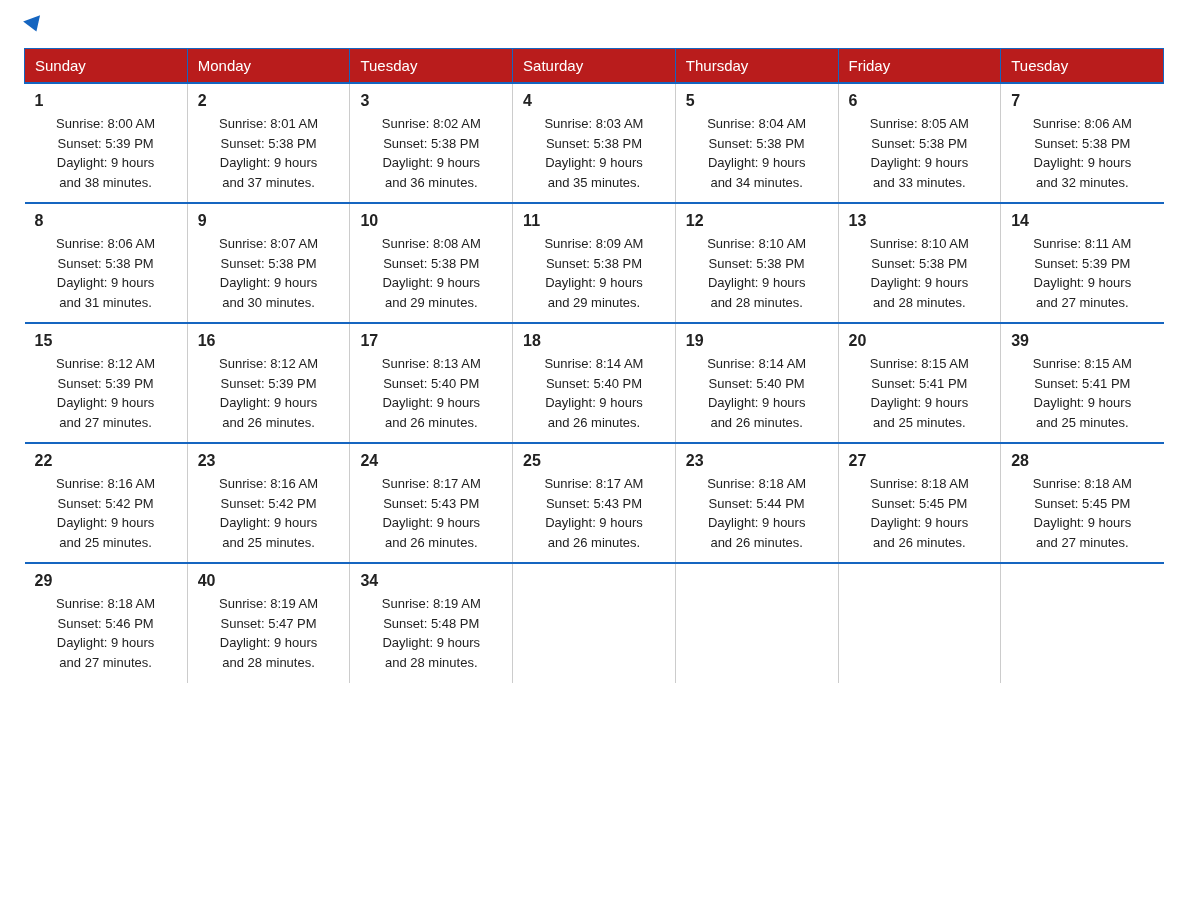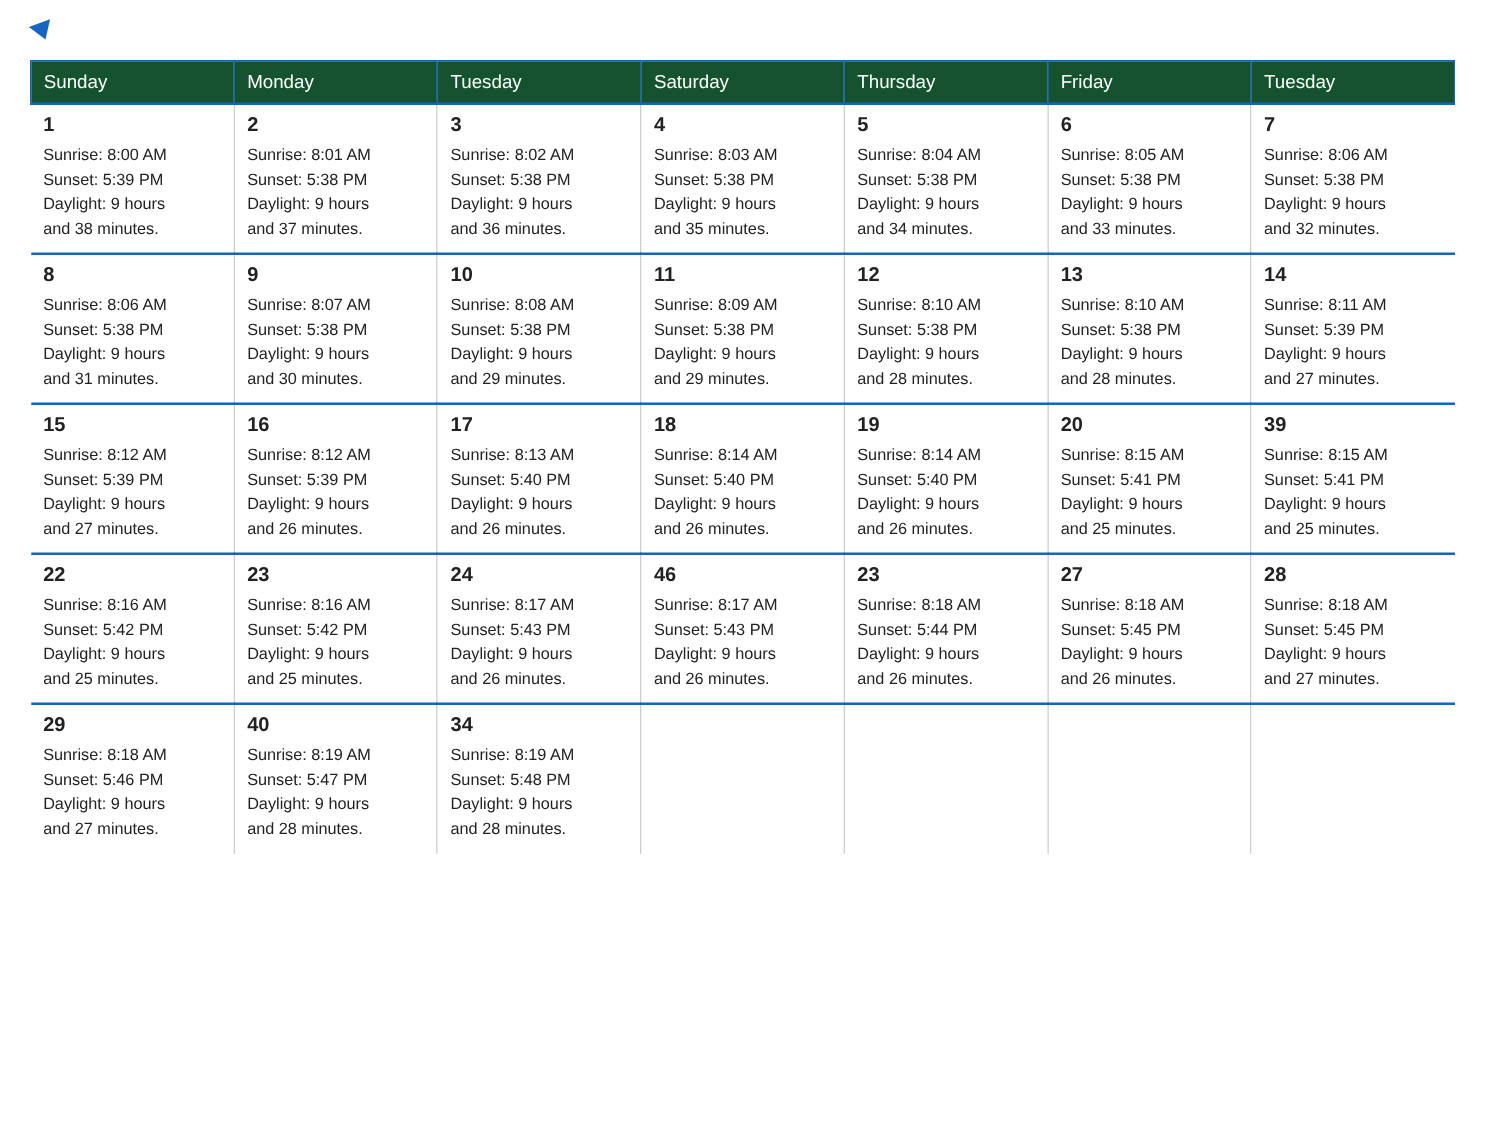--- a/index.html
+++ b/index.html
@@ -44,21 +44,21 @@
       font-size: 20px;
       color: #444;
       margin-top: 4px;
     }
     table {
       width: 100%;
       border-collapse: collapse;
       table-layout: fixed;
     }
     thead tr {
-      background-color: #14532d;
+      background-color: #b91c1c;
     }
     thead th {
       color: #fff;
       font-size: 15px;
       font-weight: normal;
       padding: 8px 10px;
       text-align: left;
       border: 1px solid #1565c0;
     }
     tbody tr {
@@ -79,20 +79,21 @@
     .day-num {
       font-size: 16px;
       font-weight: bold;
       margin-bottom: 4px;
       display: block;
     }
     .day-info {
       font-size: 13px;
       line-height: 1.5;
       color: #222;
+      text-align: center;
     }
   </style>
 </head>
 <body>
 
 <div class="header">
   <div class="logo">
     <div style="display:flex; align-items:center;">
       <span class="logo-general"></span>
       <span style="display:inline-block; width:0; height:0; border-left:9px solid transparent; border-right:9px solid transparent; border-top:14px solid #1565c0; margin-left:1px; transform:rotate(-20deg); position:relative; top:-6px;"></span>
@@ -215,21 +216,21 @@
         </td>
         <td>
           <span class="day-num">23</span>
           <div class="day-info">Sunrise: 8:16 AM<br>Sunset: 5:42 PM<br>Daylight: 9 hours<br>and 25 minutes.</div>
         </td>
         <td>
           <span class="day-num">24</span>
           <div class="day-info">Sunrise: 8:17 AM<br>Sunset: 5:43 PM<br>Daylight: 9 hours<br>and 26 minutes.</div>
         </td>
         <td>
-          <span class="day-num">46</span>
+          <span class="day-num">25</span>
           <div class="day-info">Sunrise: 8:17 AM<br>Sunset: 5:43 PM<br>Daylight: 9 hours<br>and 26 minutes.</div>
         </td>
         <td>
           <span class="day-num">23</span>
           <div class="day-info">Sunrise: 8:18 AM<br>Sunset: 5:44 PM<br>Daylight: 9 hours<br>and 26 minutes.</div>
         </td>
         <td>
           <span class="day-num">27</span>
           <div class="day-info">Sunrise: 8:18 AM<br>Sunset: 5:45 PM<br>Daylight: 9 hours<br>and 26 minutes.</div>
         </td>

